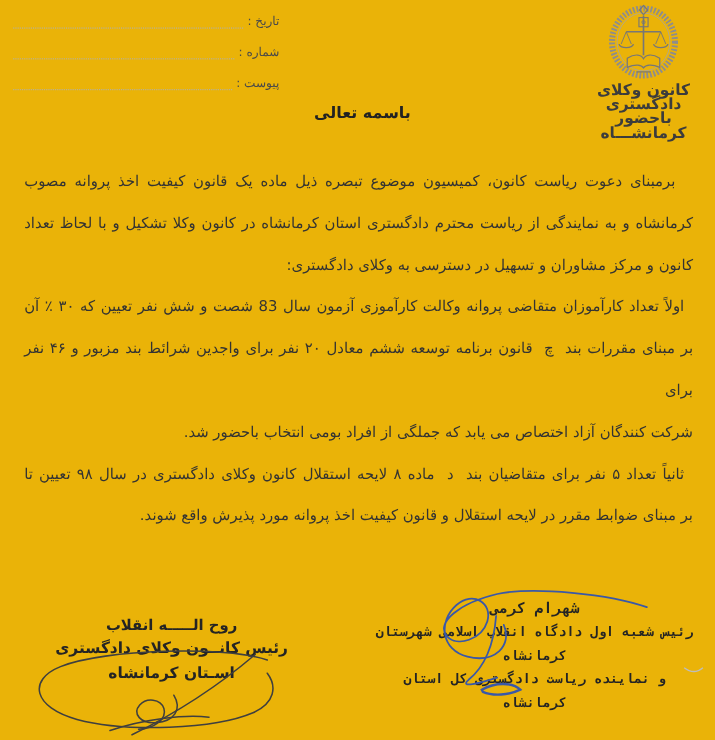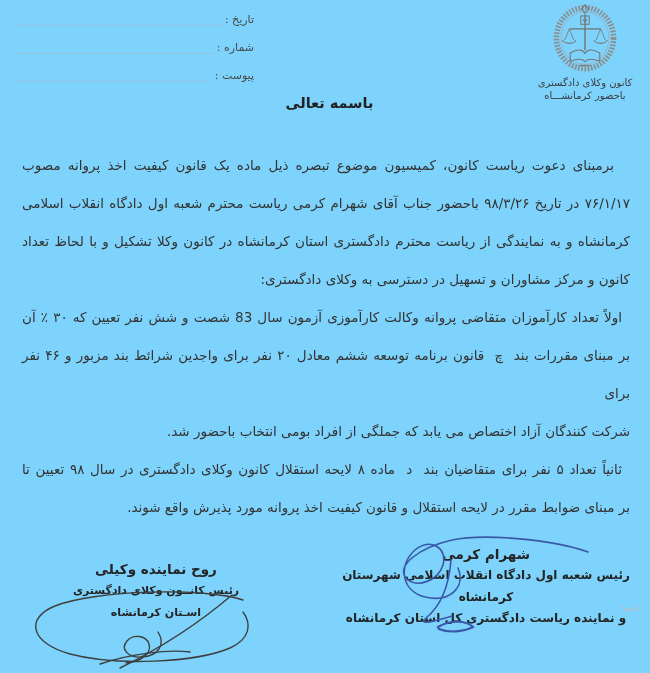--- a/index.html
+++ b/index.html
@@ -1,50 +1,50 @@
 <!DOCTYPE html>
 <html lang="fa"><head>
 <meta charset="utf-8">
 <style>
   html,body{margin:0;padding:0;}
   .page{
     position:relative;
     width:650px;height:673px;
-    background:#7dd3fc;
+    background:#eab308;
     font-family:"DejaVu Sans", sans-serif;
     color:#2e2e2e;
     overflow:hidden;
   }
   
   .fields{position:absolute;top:9px;left:12px;width:242px;direction:rtl;}
   .field-row{display:flex;direction:rtl;align-items:flex-end;margin-bottom:11px;height:17px;}
   .field-label{font-size:11px;color:#4a4a4a;white-space:nowrap;padding-left:4px;}
   .field-line{flex:1;border-bottom:1px dotted #b0b0b0;height:13px;}
   
   .emblem{position:absolute;top:4px;right:6px;width:118px;text-align:center;}
   .emblem svg{display:block;margin:0 auto;}
-  .emblem-caption{font-size:10px;font-weight:normal;color:#3c3c3c;line-height:13px;direction:rtl;}
+  .emblem-caption{font-size:14px;font-weight:bold;color:#3c3c3c;line-height:13px;direction:rtl;}
   
   .bismillah{position:absolute;top:95px;left:0;right:30px;text-align:center;
     font-size:14.5px;font-weight:bold;color:#222;direction:rtl;margin-left:39px;}
   
   .body-text{position:absolute;top:146px;left:22px;right:20px;direction:rtl;
     font-size:13.5px;color:#333;}
   .bl{line-height:38px;text-align:justify;text-align-last:justify;white-space:normal;}
   .bl.last{text-align:right;text-align-last:right;}
   .bl.ind16{padding-right:16px;}
   .bl.ind8{padding-right:8px;}
   
   .sig{position:absolute;direction:rtl;text-align:center;font-weight:bold;color:#242424;z-index:2;}
-  .sig-right{top:544px;left:336px;width:300px;}
+  .sig-right{top:544px;left:336px;width:300px;font-family:Liberation Mono, monospace;}
   .sig-right .sig-name{font-size:13.5px;line-height:21px;}
   .sig-right .sig-title{font-size:12px;line-height:21.5px;}
   .sig-left{top:558px;left:38px;width:236px;}
   .sig-left .sig-name{font-size:13.5px;line-height:22px;}
-  .sig-left .sig-title{font-size:11px;line-height:21.5px;}
+  .sig-left .sig-title{font-size:14px;line-height:21.5px;}
   
   .ink{position:absolute;inset:0;z-index:5;pointer-events:none;}
 </style>
 </head>
 <body>
 
 <div class="page">
 
   <div class="fields">
     <div class="field-row">
@@ -78,38 +78,37 @@
       <line x1="35" y1="66.5" x2="49" y2="66.5" stroke="#777" stroke-width="1.1"></line>
     </svg>
     <div class="emblem-caption">کانون وکلای دادگستری</div>
     <div class="emblem-caption">باحضور کرمانشـــاه</div>
   </div>
 
   <div class="bismillah">باسمه تعالی</div>
 
   <div class="body-text">
     <div class="bl ind16">برمبنای دعوت ریاست کانون، کمیسیون موضوع تبصره ذیل ماده یک قانون کیفیت اخذ پروانه مصوب</div>
-    <div class="bl">۷۶/۱/۱۷ در تاریخ ۹۸/۳/۲۶ باحضور جناب آقای شهرام کرمی ریاست محترم شعبه اول دادگاه انقلاب اسلامی</div>
     <div class="bl">کرمانشاه و به نمایندگی از ریاست محترم دادگستری استان کرمانشاه در کانون وکلا تشکیل و با لحاظ تعداد</div>
     <div class="bl last">کانون و مرکز مشاوران و تسهیل در دسترسی به وکلای دادگستری:</div>
     <div class="bl ind8">اولاً تعداد کارآموزان متقاضی پروانه وکالت کارآموزی آزمون سال 83 شصت و شش نفر تعیین که ۳۰ ٪ آن</div>
     <div class="bl">بر مبنای مقررات بند &nbsp;چ&nbsp; قانون برنامه توسعه ششم معادل ۲۰ نفر برای واجدین شرائط بند مزبور و ۴۶ نفر برای</div>
     <div class="bl last">شرکت کنندگان آزاد اختصاص می یابد که جملگی از افراد بومی انتخاب باحضور شد.</div>
     <div class="bl ind8">ثانیاً تعداد ۵ نفر برای متقاضیان بند &nbsp;د&nbsp; ماده ۸ لایحه استقلال کانون وکلای دادگستری در سال ۹۸ تعیین تا</div>
     <div class="bl last">بر مبنای ضوابط مقرر در لایحه استقلال و قانون کیفیت اخذ پروانه مورد پذیرش واقع شوند.</div>
   </div>
 
   <div class="sig sig-right">
     <div class="sig-name">شهرام کرمی</div>
     <div class="sig-title">رئیس شعبه اول دادگاه انقلاب اسلامی شهرستان کرمانشاه</div>
     <div class="sig-title">و نماینده ریاست دادگستری کل استان کرمانشاه</div>
   </div>
 
   <div class="sig sig-left">
-    <div class="sig-name">روح نماینده وکیلی</div>
+    <div class="sig-name">روح الـــــه انقلاب</div>
     <div class="sig-title">رئیس کانــون وکلای دادگستری</div>
     <div class="sig-title">اسـتان کرمانشاه</div>
   </div>
 
   <svg class="ink" width="650" height="673" viewBox="0 0 650 673">
 
     <g stroke="#3a58a8" fill="none" stroke-linecap="round">
       <path d="M588 552 C555 540 485 533 452 540 C418 548 396 566 406 578 C416 589 438 581 443 565 C448 548 430 537 415 550 C398 565 401 591 425 597 C450 603 466 587 458 568" stroke-width="1.6"></path>
       <path d="M451 560 C449 585 442 605 426 618 C417 626 436 621 452 616" stroke-width="1.6"></path>
       <path d="M438 627 C450 620 466 620 473 627 C463 632 448 633 439 629 Z" stroke-width="2.2"></path>

